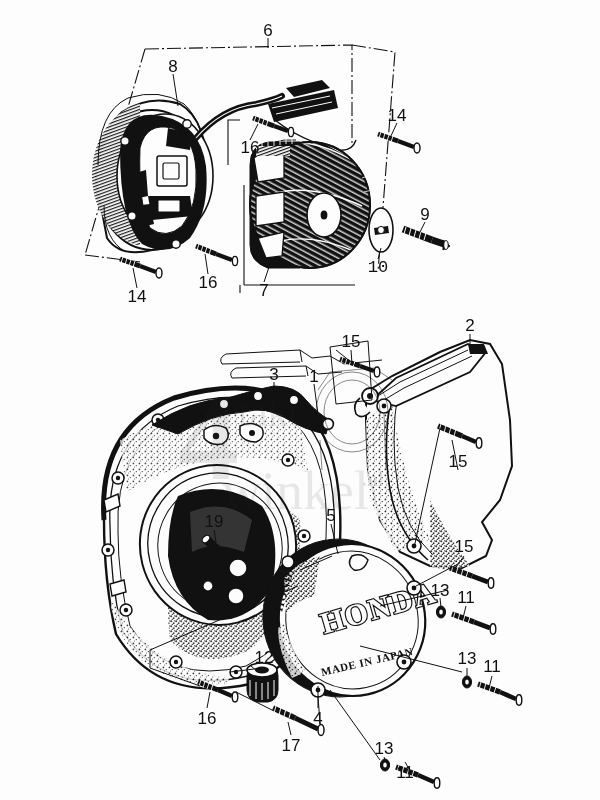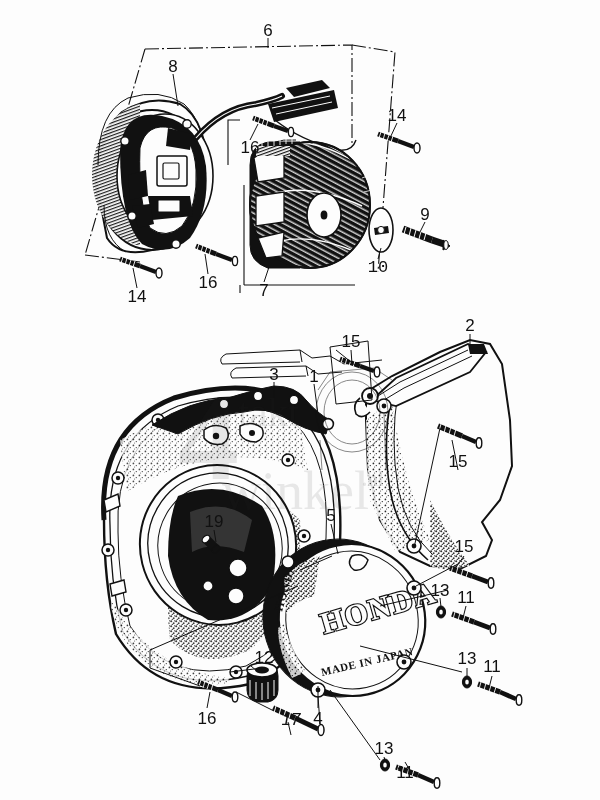--- a/index.html
+++ b/index.html
@@ -640,18 +640,18 @@
   <div class="callout-label" style="left:458px; top:461px;">15</div>
   <div class="callout-label" style="left:214px; top:521px;">19</div>
   <div class="callout-label" style="left:331px; top:515px;">5</div>
   <div class="callout-label" style="left:464px; top:546px;">15</div>
   <div class="callout-label" style="left:440px; top:590px;">13</div>
   <div class="callout-label" style="left:466px; top:597px;">11</div>
   <div class="callout-label" style="left:467px; top:658px;">13</div>
   <div class="callout-label" style="left:492px; top:666px;">11</div>
   <div class="callout-label" style="left:236px; top:657px;margin-left:28px;">12</div>
   <div class="callout-label" style="left:207px; top:718px;">16</div>
-  <div class="callout-label" style="left:291px; top:719px;font-style:italic;">17</div>
+  <div class="callout-label" style="left:291px; top:745px;">17</div>
   <div class="callout-label" style="left:318px; top:718px;">4</div>
   <div class="callout-label" style="left:384px; top:748px;">13</div>
   <div class="callout-label" style="left:405px; top:772px;">11</div>
 
 </div>
 
 </body></html>

